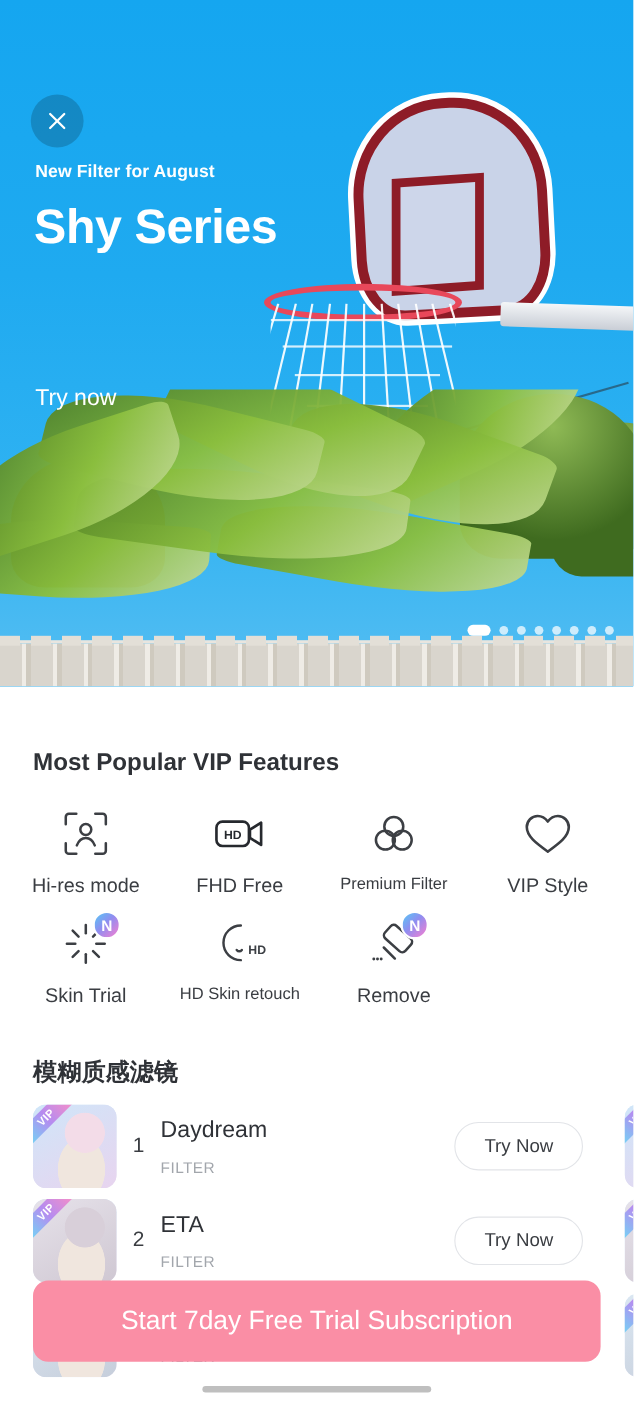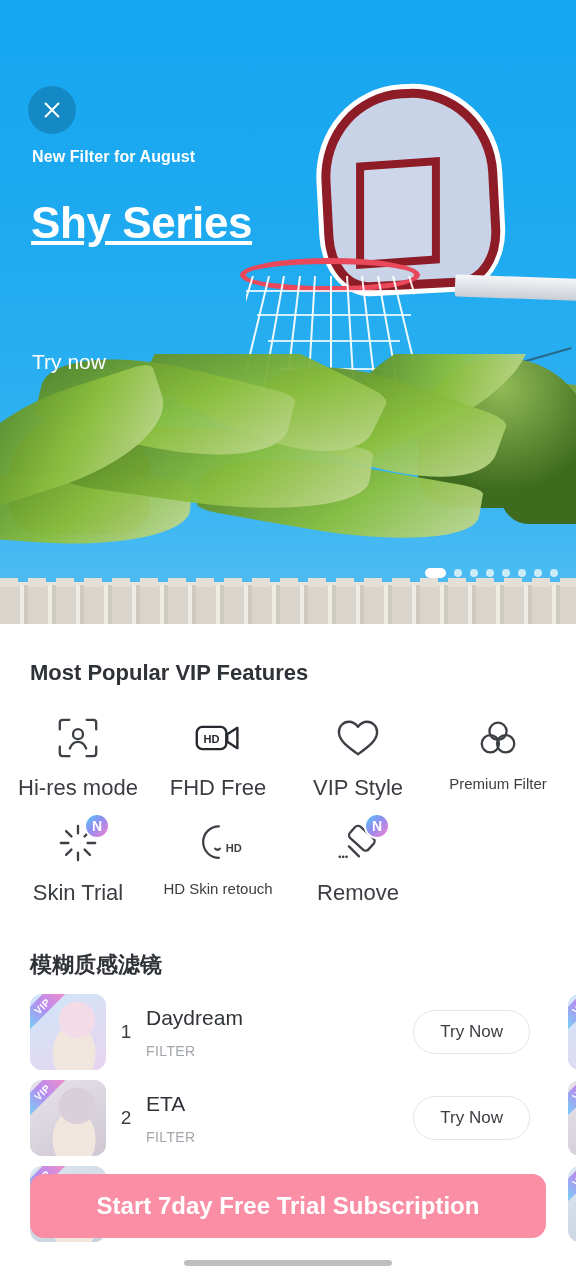--- a/index.html
+++ b/index.html
@@ -99,22 +99,22 @@
     display:flex; align-items:center; justify-content:center;
     cursor:pointer;
   }
   .close-btn svg{ width:22px; height:22px; }
 
   .hero-kicker{
     position:absolute; left:32px; top:148px;
     font-size:16px; font-weight:700; color:#ffffff; letter-spacing:.1px;
   }
   .hero-title{
-    position:absolute; left:31px; top:198px;
-    font-size:44px; font-weight:700; color:#ffffff; letter-spacing:-.4px;text-decoration:underline;
+    position:absolute; left:31px; top:182px;
+    font-size:44px; font-weight:700; color:#ffffff; letter-spacing:-.4px;
   }
   .hero-cta{
     position:absolute; left:32px; top:350px;
     font-size:21px; font-weight:500; color:#ffffff; cursor:pointer;
   }
 
   .dots{
     position:absolute; right:18px; top:568px;
     display:flex; align-items:center; gap:8px;
   }
@@ -124,21 +124,21 @@
   }
   .dots .dot.active{
     width:21px; height:10px; border-radius:6px; background:#ffffff;
   }
 
   
   .section-title{
     font-size:22px; font-weight:700; color:#2f3237;
     padding:0 0 0 30px;
   }
-  .vip-block{ padding-top:36px; }
+  .vip-block{ padding-top:56px; }
   .feature-grid{
     display:grid; grid-template-columns:repeat(4,1fr);
     row-gap:14px; margin-top:24px; padding:0 8px;
   }
   .feature{
     display:flex; flex-direction:column; align-items:center;
     cursor:pointer;
   }
   .feature-ico{
     position:relative; width:56px; height:56px;
@@ -147,21 +147,21 @@
   .feature-ico svg{ display:block; }
   .nbadge{
     position:absolute; right:-4px; top:-2px;
     width:26px; height:26px; border-radius:50%;
     background:linear-gradient(135deg,#57c8f5 0%, #8f8df0 45%, #f77fd0 100%);
     color:#fff; font-size:14px; font-weight:700;
     display:flex; align-items:center; justify-content:center;
     border:2px solid #fff;
   }
   .feature-label{
-    margin-top:9px; font-size:22px; color:#3a3d42; white-space:nowrap;
+    margin-top:9px; font-size:18px; color:#3a3d42; white-space:nowrap;
   }
   .feature-label.sm{ font-size:15px; }
 
   
   .filters-block{ margin-top:44px; }
   .filter-scroll{
     margin-top:14px;
     display:flex; gap:22px; padding-left:30px;
     overflow:hidden;
   }
@@ -198,23 +198,23 @@
     border:1px solid #e2e4e8; background:#fff;
     font-size:17px; color:#3a3d42; cursor:pointer; margin-right:16px;
   }
 
   
   .cta-bar{
     position:absolute; left:0; right:0; bottom:42px;
     display:flex; justify-content:center;
   }
   .cta-btn{
-    width:516px; height:64px; border-radius:14px;
+    width:516px; height:74px; border-radius:14px;
     background:#FA8EA5; color:#ffffff;
-    font-size:24px; font-weight:700;
+    font-size:24px; font-weight:400;
     display:flex; align-items:center; justify-content:center;
     cursor:pointer; border:none;
     font-family:"Liberation Sans", sans-serif;
   }
   .home-ind{
     position:absolute; left:50%; transform:translateX(-50%);
     bottom:14px; width:208px; height:6px; border-radius:4px; background:#bfbfbf;
   }
 </style>
 </head>
@@ -311,35 +311,35 @@
             <svg width="48" height="40" viewBox="0 0 52 40" fill="none" stroke="#26292e" stroke-width="2.6">
       <rect x="3" y="8" width="32" height="24" rx="6"></rect>
       <path d="M36 16 L47 9 v22 l-11-7 z" stroke-linejoin="round"></path>
       <text x="19" y="25" font-size="12" font-weight="700" fill="#26292e" stroke="none" text-anchor="middle" font-family="Liberation Sans, sans-serif">HD</text>
             </svg>
           </div>
           <div class="feature-label">FHD Free</div>
         </div>
         <div class="feature">
           <div class="feature-ico">
-            <svg width="46" height="42" viewBox="0 0 48 44" fill="none" stroke="#3c3f44" stroke-width="2.5" stroke-linejoin="round">
-      <path d="M24 39C13 31 4 24.5 4 15.6 4 9.8 8.6 5 14.4 5c3.8 0 7.2 2 9.6 5.3C26.4 7 29.8 5 33.6 5 39.4 5 44 9.8 44 15.6 44 24.5 35 31 24 39z"></path>
-            </svg>
-          </div>
-          <div class="feature-label">VIP Style</div>
-        </div>
-        <div class="feature">
-          <div class="feature-ico">
             <svg width="44" height="44" viewBox="0 0 46 46" fill="none" stroke="#3c3f44" stroke-width="2.4">
       <circle cx="23" cy="16" r="9"></circle>
               <circle cx="15" cy="29" r="9"></circle>
               <circle cx="31" cy="29" r="9"></circle>
             </svg>
           </div>
           <div class="feature-label sm">Premium Filter</div>
+        </div>
+        <div class="feature">
+          <div class="feature-ico">
+            <svg width="46" height="42" viewBox="0 0 48 44" fill="none" stroke="#3c3f44" stroke-width="2.5" stroke-linejoin="round">
+      <path d="M24 39C13 31 4 24.5 4 15.6 4 9.8 8.6 5 14.4 5c3.8 0 7.2 2 9.6 5.3C26.4 7 29.8 5 33.6 5 39.4 5 44 9.8 44 15.6 44 24.5 35 31 24 39z"></path>
+            </svg>
+          </div>
+          <div class="feature-label">VIP Style</div>
         </div>
         <div class="feature">
           <div class="feature-ico">
             <svg width="42" height="42" viewBox="0 0 44 44" fill="none" stroke="#3c3f44" stroke-width="2.4" stroke-linecap="round">
       <path d="M22 4v8"></path>
               <path d="M22 32v8"></path>
               <path d="M4 22h8"></path>
               <path d="M32 22h8"></path>
       <path d="M9.5 9.5l5.6 5.6"></path>
               <path d="M28.9 28.9l5.6 5.6"></path>

